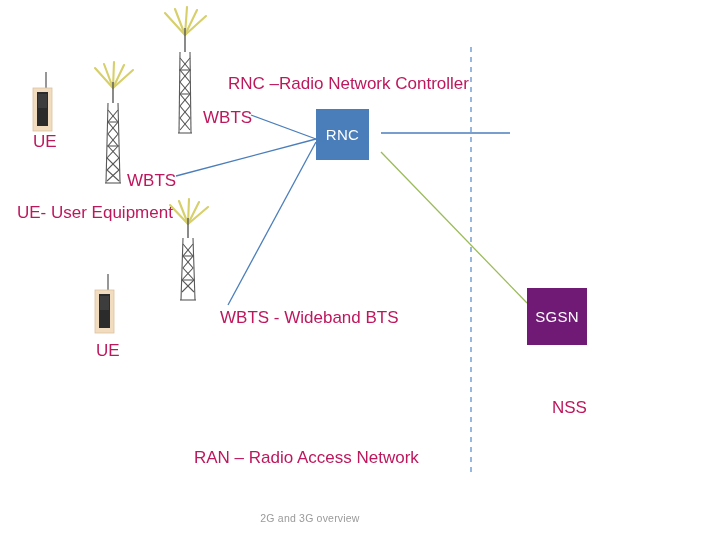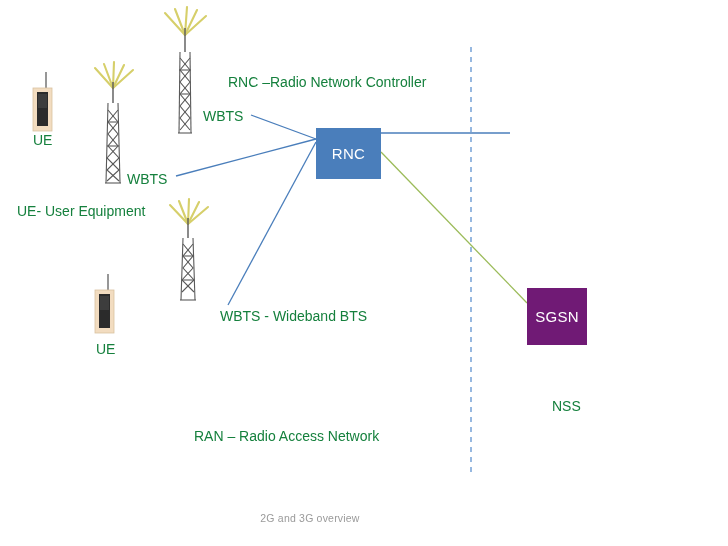--- a/index.html
+++ b/index.html
@@ -28,36 +28,36 @@
     position: absolute;
     display: flex;
     align-items: center;
     justify-content: center;
     color: #ffffff;
     font-size: 15px;
     letter-spacing: 0.3px;
   }
   #rnc-box {
     left: 316px;
-    top: 128px;
-    width: 65px;
+    top: 109px;
+    width: 53px;
     height: 51px;
     background: #4a7ebb;
   }
   #sgsn-box {
     left: 527px;
     top: 288px;
     width: 60px;
     height: 57px;
     background: #701a75;
   }
   .label {
     position: absolute;
-    color: #15803d;
-    font-size: 14px;
+    color: #be185d;
+    font-size: 17px;
     white-space: nowrap;
   }
   #caption {
     position: absolute;
     left: 0;
     top: 512px;
     width: 620px;
     text-align: center;
     color: #9a9a9a;
     font-size: 10.5px;
@@ -171,19 +171,19 @@
   <div class="label" style="left:127px; top:171px;">WBTS</div>
 
   <div class="label" style="left:33px; top:132px;">UE</div>
 
   <div class="label" style="left:96px; top:341px;">UE</div>
 
   <div class="label" style="left:17px; top:203px;">UE- User Equipment</div>
 
   <div class="label" style="left:220px; top:308px;">WBTS - Wideband BTS</div>
 
-  <div class="label" style="left:194px; top:428px;">RAN – Radio Access Network</div>
+  <div class="label" style="left:194px; top:448px;">RAN – Radio Access Network</div>
 
   <div class="label" style="left:552px; top:398px;">NSS</div>
 
   <div id="caption">2G and 3G overview</div>
 
 </div>
 
 </body></html>

